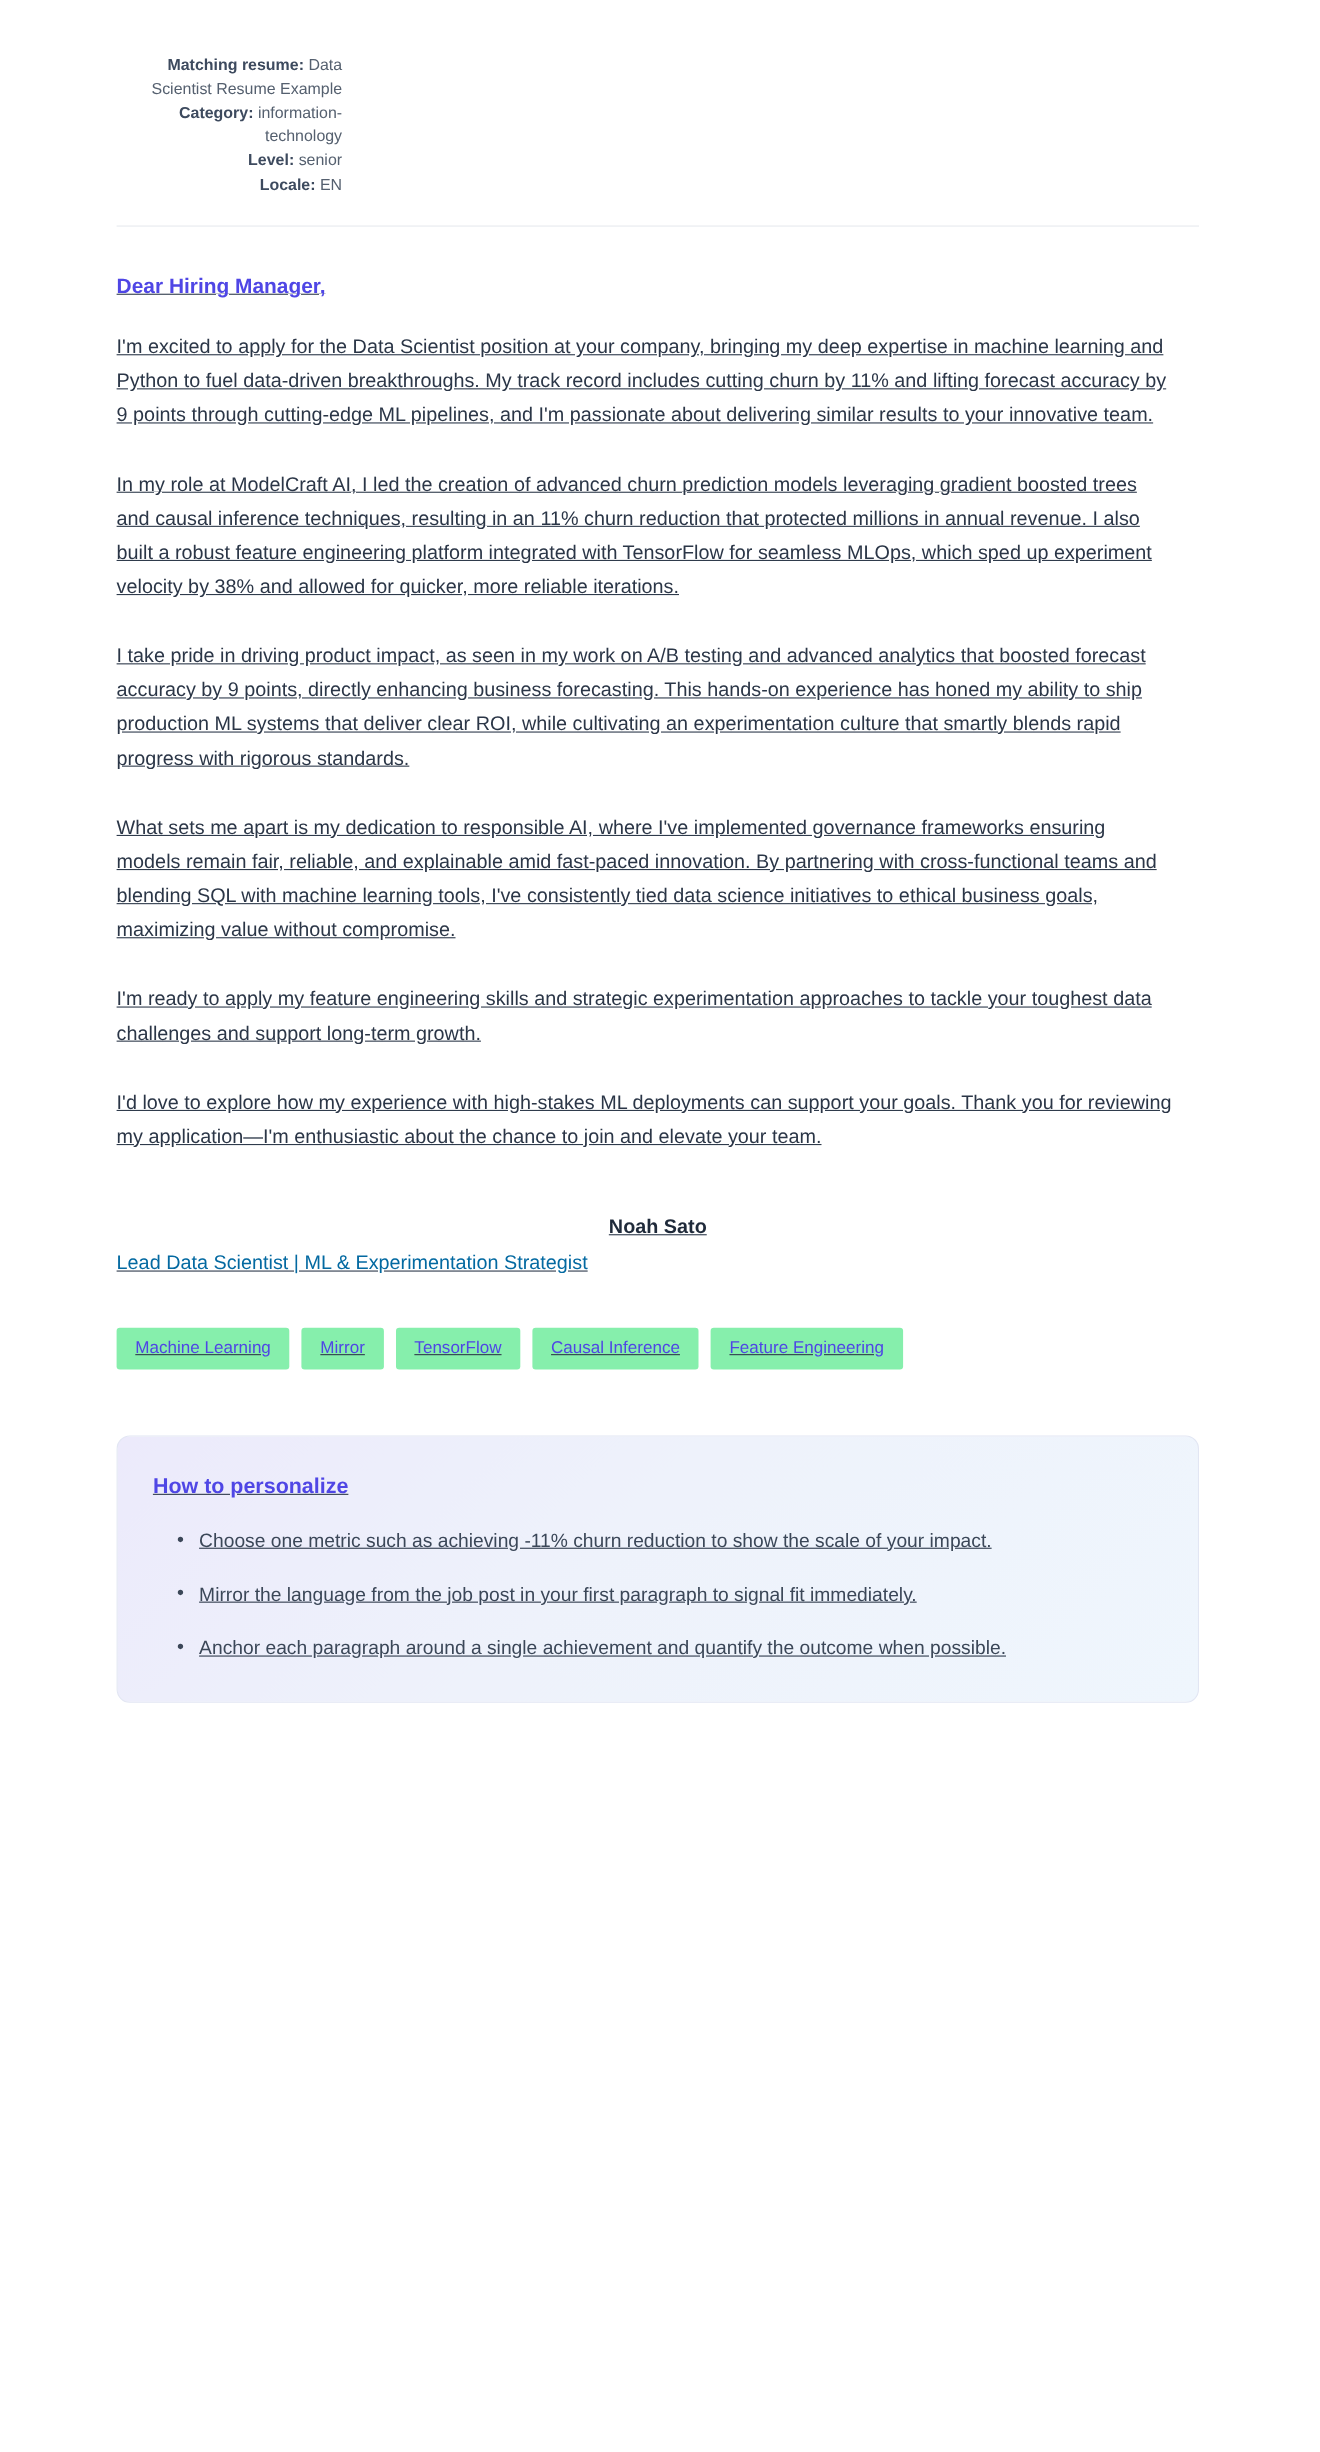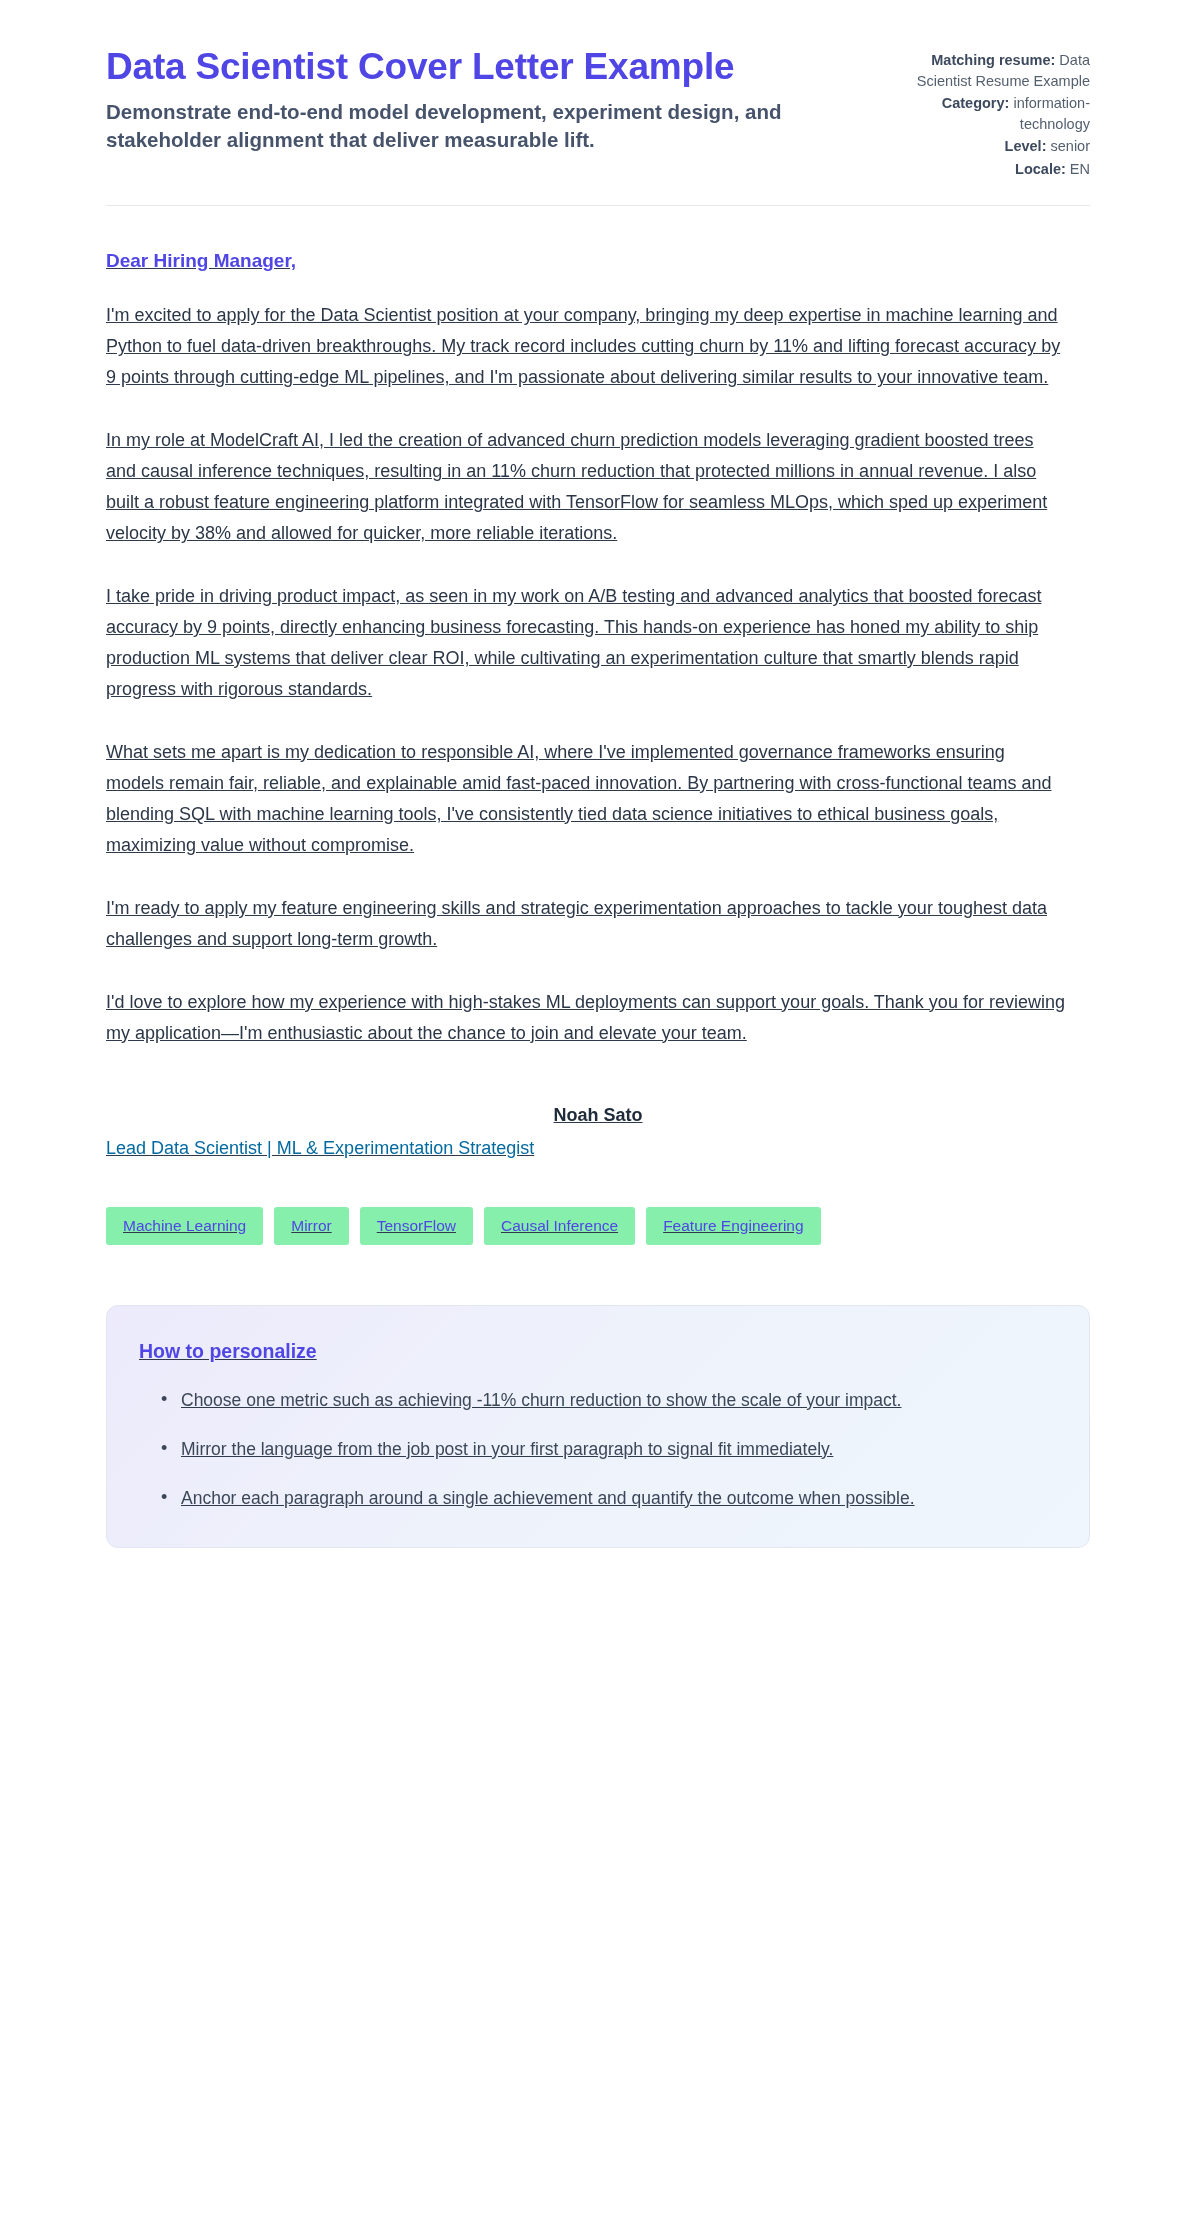--- a/index.html
+++ b/index.html
@@ -150,24 +150,20 @@
     color: #3b4758;
     font-size: 18px;
   }
 </style>
 </head>
 <body>
 
 <div class="page">
 
   <div class="header">
-    <div class="header-left">
-      <h1 class="doc-title">Data Scientist Cover Letter Example</h1>
-      <p class="doc-subtitle">Demonstrate end-to-end model development, experiment design, and stakeholder alignment that deliver measurable lift.</p>
-    </div>
 
     <div class="header-meta">
       <div class="meta-row">
         <span class="meta-label">Matching resume:</span>
         <span class="meta-value">Data Scientist Resume Example</span>
       </div>
       <div class="meta-row">
         <span class="meta-label">Category:</span>
         <span class="meta-value">information-technology</span>
       </div>

